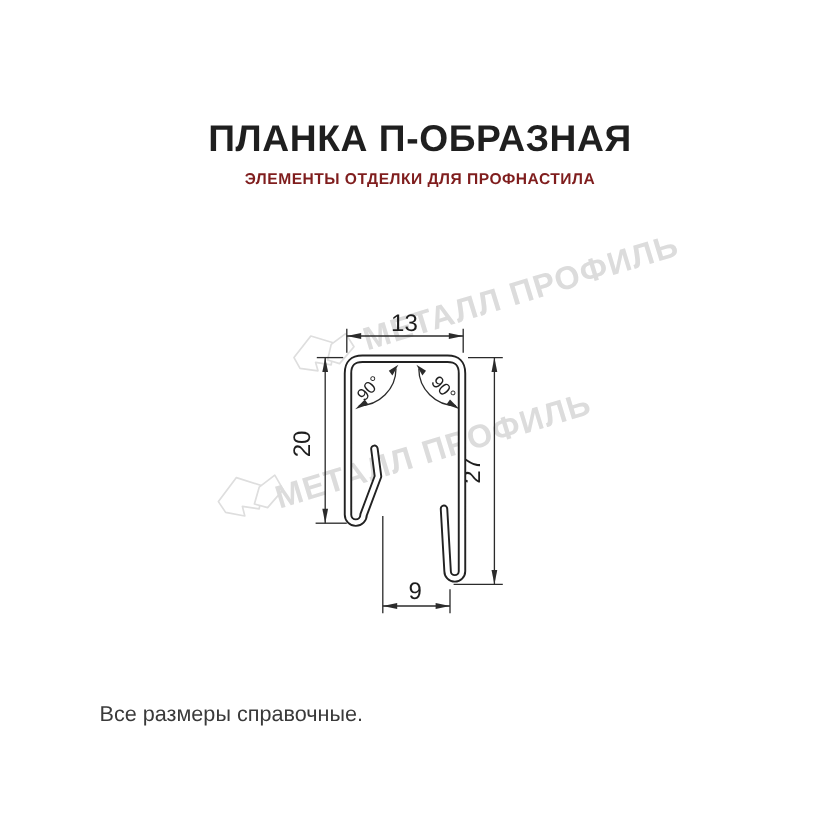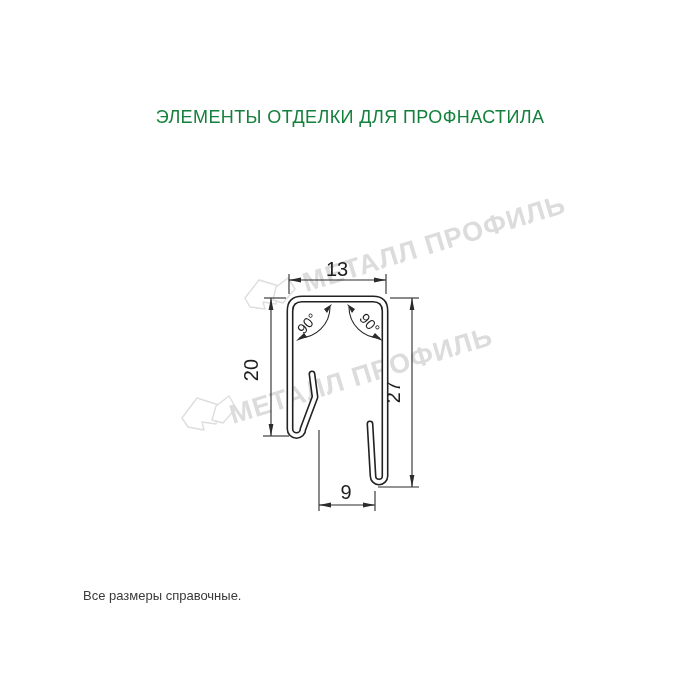--- a/index.html
+++ b/index.html
@@ -9,39 +9,40 @@
     font-family:"Liberation Sans", sans-serif;
   }
   .header{
     position:absolute;left:0;top:99px;width:700px;text-align:center;
   }
   .title-line{
     font-size:31px;font-weight:800;letter-spacing:.5px;
     color:#1f1f1f;line-height:34px;
   }
   .subtitle{
-    margin-top:8px;font-size:18px;font-weight:400;letter-spacing:.4px;
-    color:#15803d;
+    margin-top:8px;font-size:13px;font-weight:700;letter-spacing:.4px;
+    color:#7f1d1d;
   }
   .footer{
     position:absolute;left:83px;top:587px;width:560px;
-    font-size:13px;line-height:17px;color:#3a3a3a;
+    font-size:18px;line-height:17px;color:#3a3a3a;
   }
   svg text{font-family:"Liberation Sans", sans-serif;}
   .dimtxt{font-size:20px;fill:#1e1e1e;}
   .angtxt{font-size:14.5px;fill:#1e1e1e;}
   .wmtxt{font-size:27px;font-weight:700;fill:#dcdcdc;letter-spacing:1px;}
   .dimline{stroke:#2b2b2b;stroke-width:1.1;fill:none;}
   .arrow{fill:#2b2b2b;stroke:none;}
   .wmshape{fill:#ffffff;stroke:#dedede;stroke-width:1.4;stroke-linejoin:round;}
 </style>
 </head>
 <body>
 
 <div class="header">
+  <div class="title-line">ПЛАНКА П-ОБРАЗНАЯ</div>
   <div class="subtitle">ЭЛЕМЕНТЫ ОТДЕЛКИ ДЛЯ ПРОФНАСТИЛА</div>
 </div>
 
 <svg width="700" height="700" viewBox="0 0 700 700" style="position:absolute;left:0;top:0;">
 
   <g transform="translate(243,276)">
     <path class="wmshape" d="M2,22 L16,4 L36,10 L33,28 L20,26 L22,33 L7,31 Z"></path>
     <path class="wmshape" d="M33,11 L45,2 L52,13 L40,27 L30,24 Z"></path>
   </g>
   <text class="wmtxt" transform="translate(306,292) rotate(-17)">МЕТАЛЛ ПРОФИЛЬ</text>

